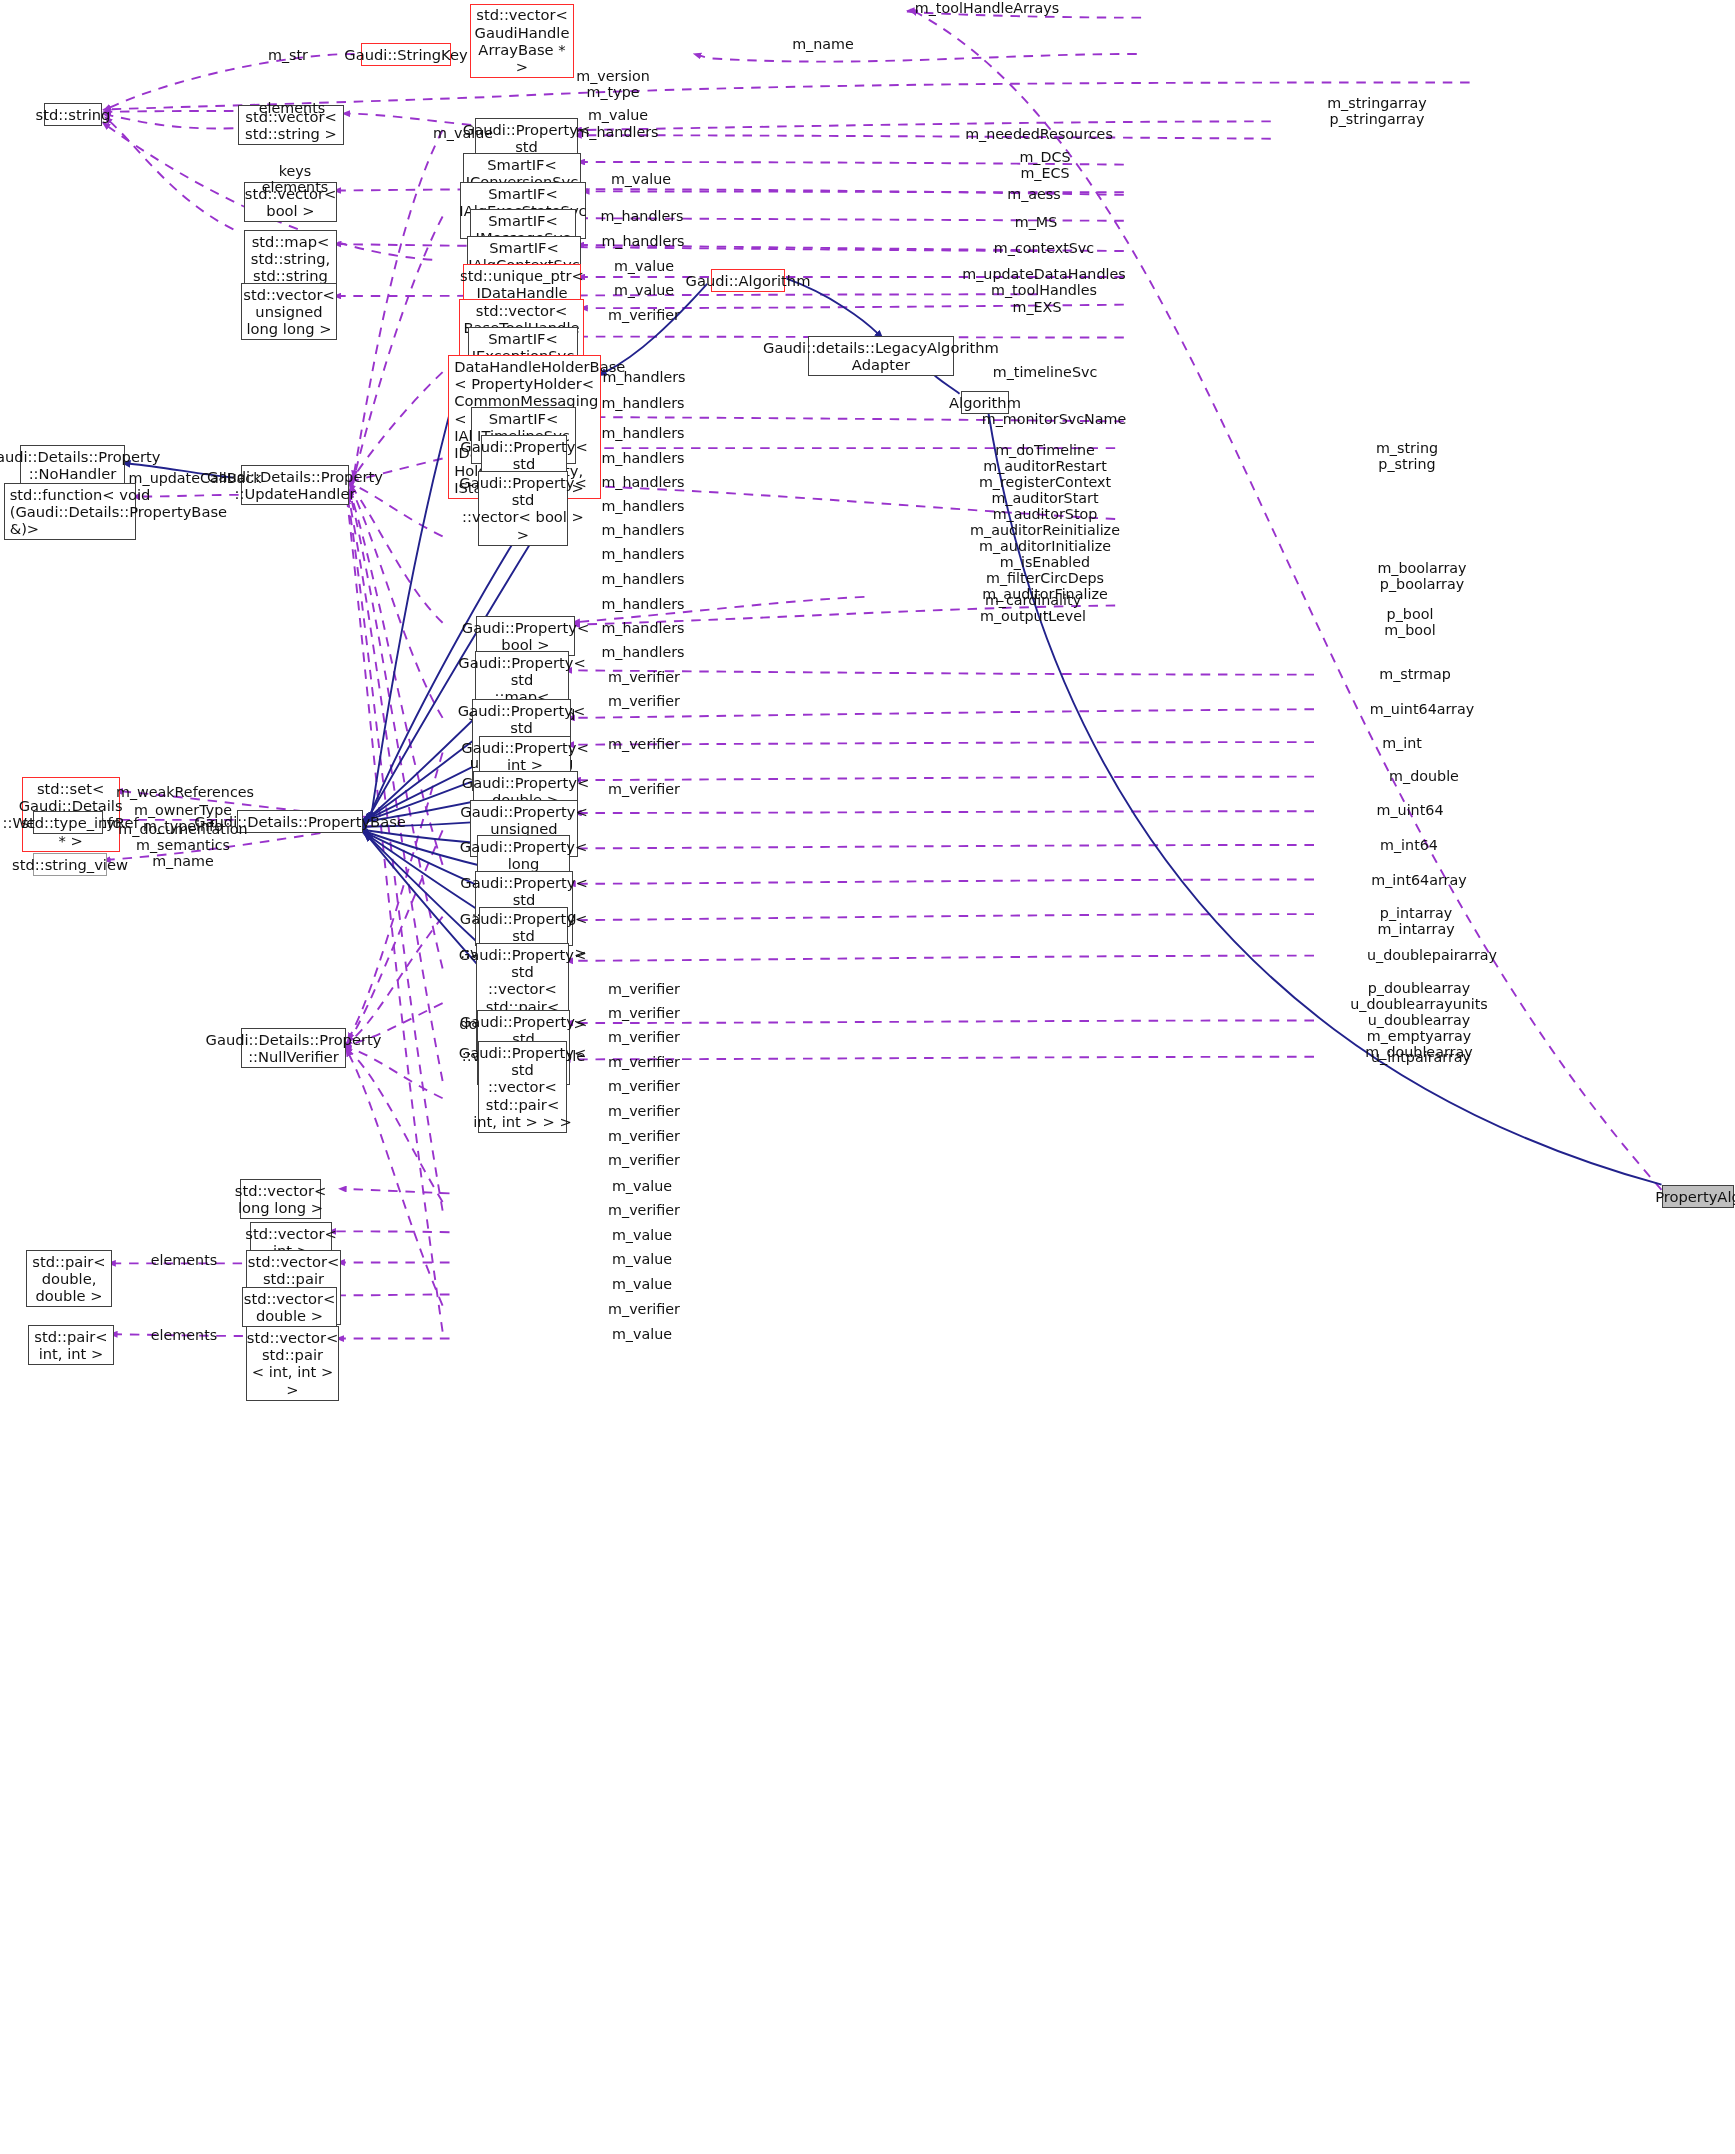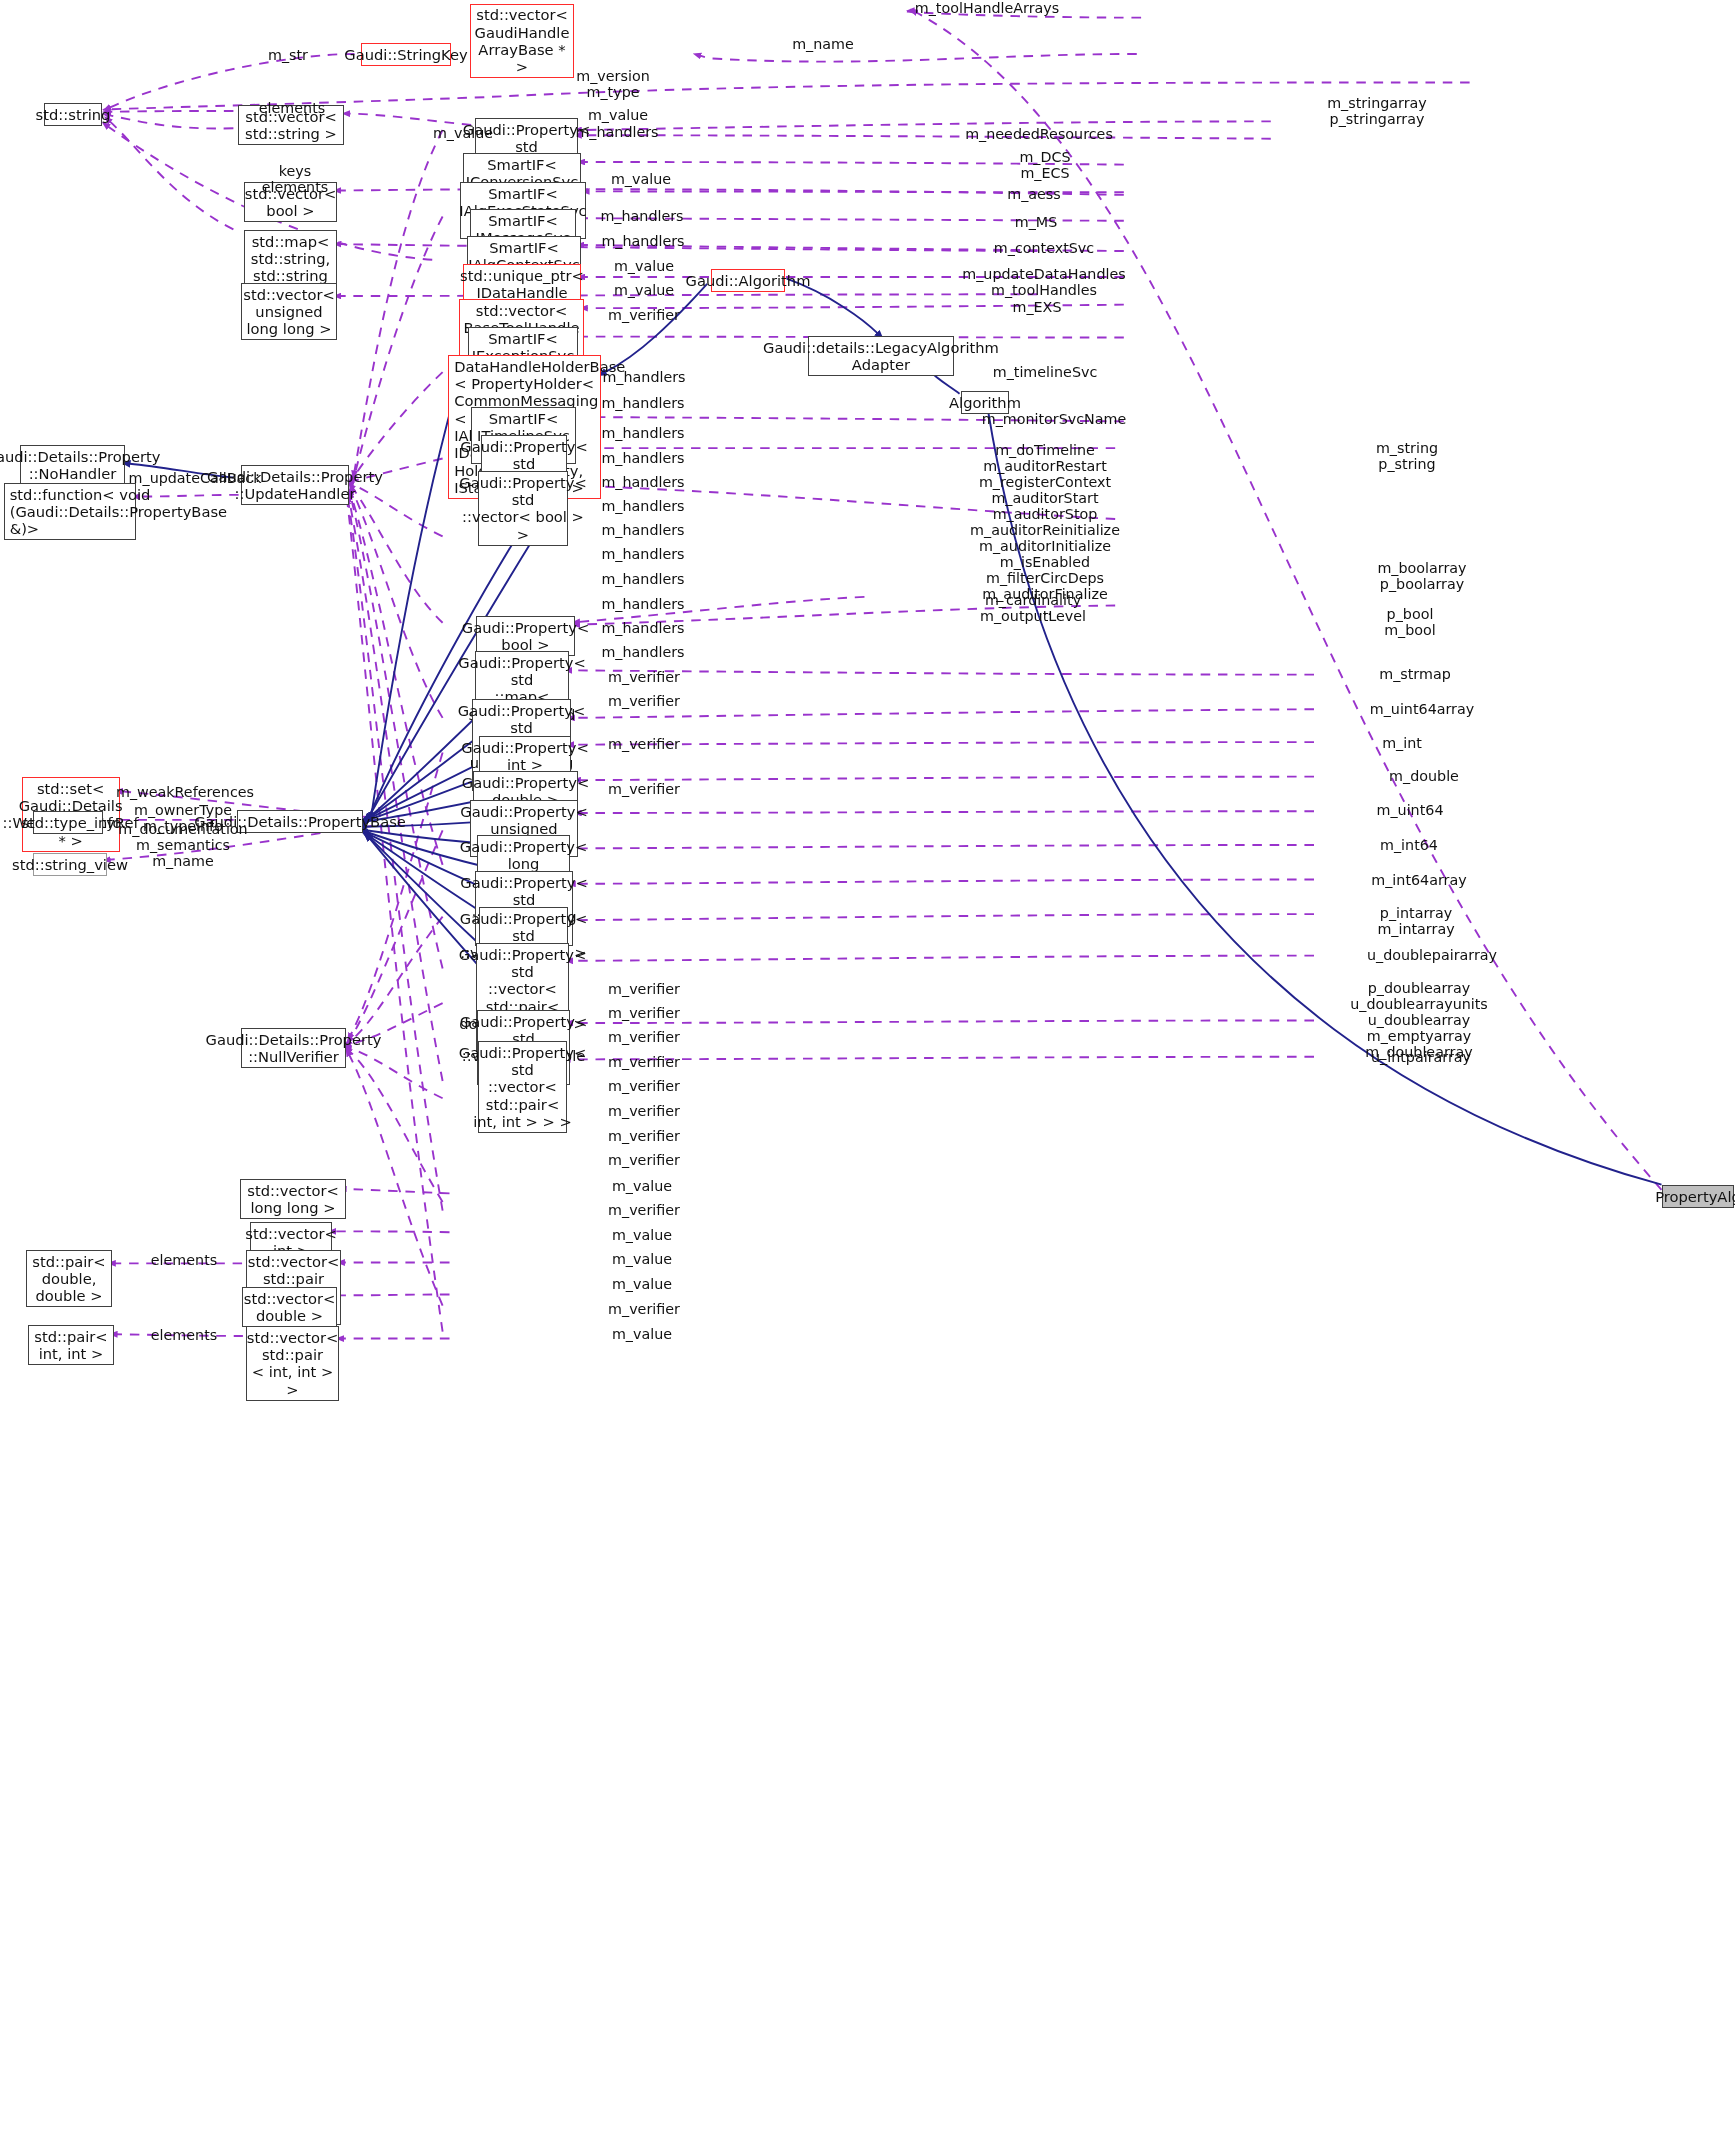--- a/index.html
+++ b/index.html
@@ -259,21 +259,21 @@
       <div class="node" style="left: 476px; top: 943px; width: 93px; min-height: 38px;"><span>Gaudi::Property&lt; std
 ::vector&lt; std::pair&lt;
 double, double &gt; &gt; &gt;</span></div>
       <div class="node" style="left: 477px; top: 1010px; width: 93px; min-height: 28px;"><span>Gaudi::Property&lt; std
 ::vector&lt; double &gt; &gt;</span></div>
       <div class="node" style="left: 241px; top: 1028px; width: 105px; min-height: 28px;"><span>Gaudi::Details::Property
 ::NullVerifier</span></div>
       <div class="node" style="left: 478px; top: 1041px; width: 89px; min-height: 38px;"><span>Gaudi::Property&lt; std
 ::vector&lt; std::pair&lt;
 int, int &gt; &gt; &gt;</span></div>
-      <div class="node" style="left: 240px; top: 1179px; width: 106px; min-height: 18px;"><span>std::vector&lt; long long &gt;</span></div>
+      <div class="node" style="left: 240px; top: 1179px; width: 81px; min-height: 18px;"><span>std::vector&lt; long long &gt;</span></div>
       <div class="node" style="left: 250px; top: 1222px; width: 82px; min-height: 18px;"><span>std::vector&lt; int &gt;</span></div>
       <div class="node" style="left: 26px; top: 1250px; width: 86px; min-height: 28px;"><span>std::pair&lt; double,
 double &gt;</span></div>
       <div class="node" style="left: 246px; top: 1250px; width: 95px; min-height: 28px;"><span>std::vector&lt; std::pair
 &lt; double, double &gt; &gt;</span></div>
       <div class="node" style="left: 242px; top: 1287px; width: 95px; min-height: 18px;"><span>std::vector&lt; double &gt;</span></div>
       <div class="node" style="left: 28px; top: 1325px; width: 86px; min-height: 18px;"><span>std::pair&lt; int, int &gt;</span></div>
       <div class="node" style="left: 246px; top: 1326px; width: 93px; min-height: 28px;"><span>std::vector&lt; std::pair
 &lt; int, int &gt; &gt;</span></div>
       <div class="node current" style="left: 1662px; top: 1185px; width: 72px; min-height: 18px;"><span>PropertyAlg</span></div>

